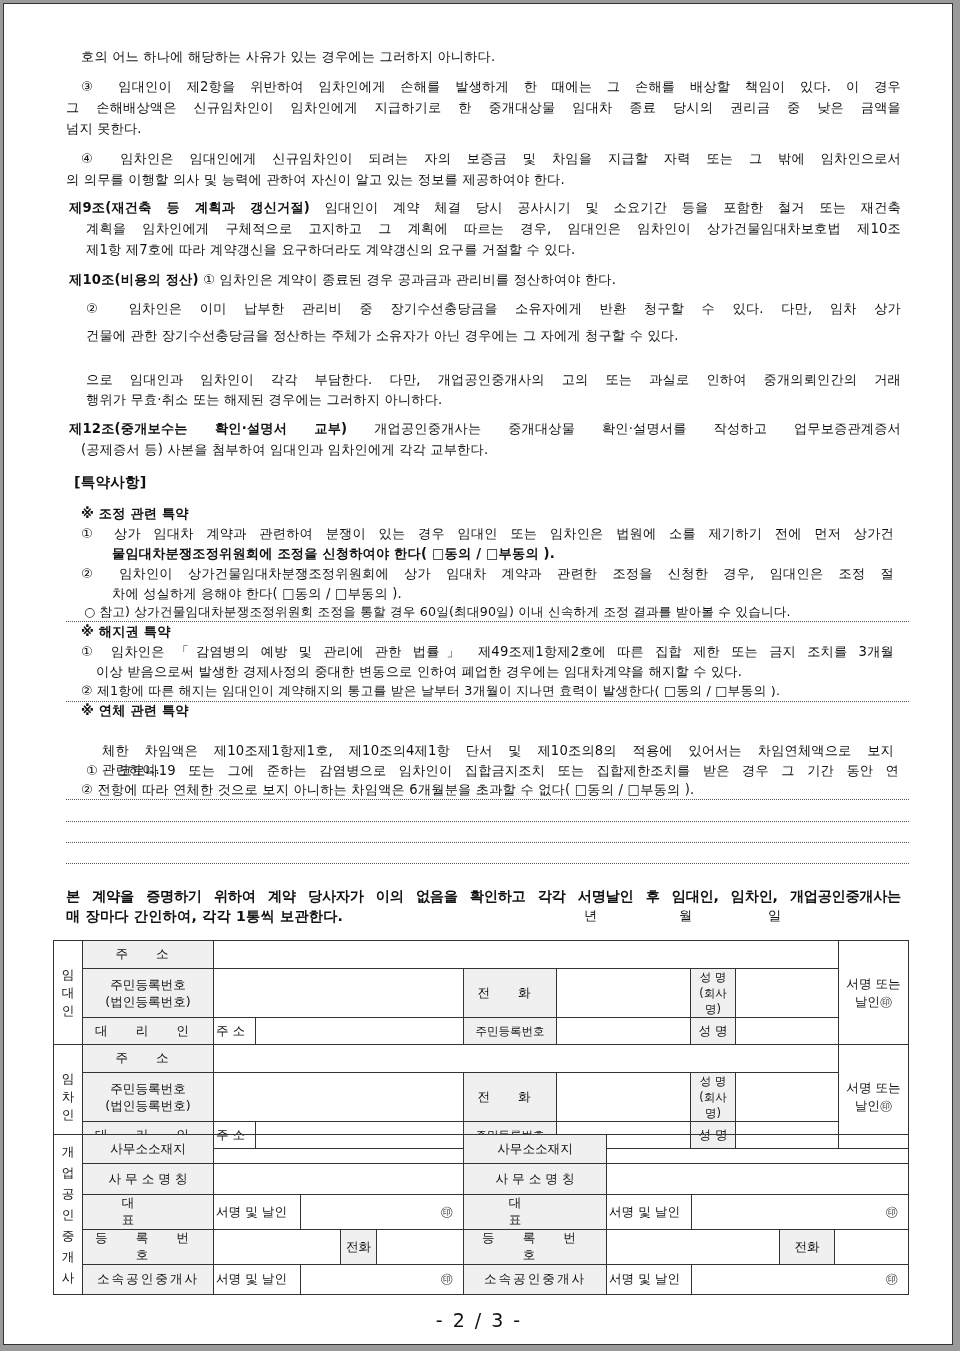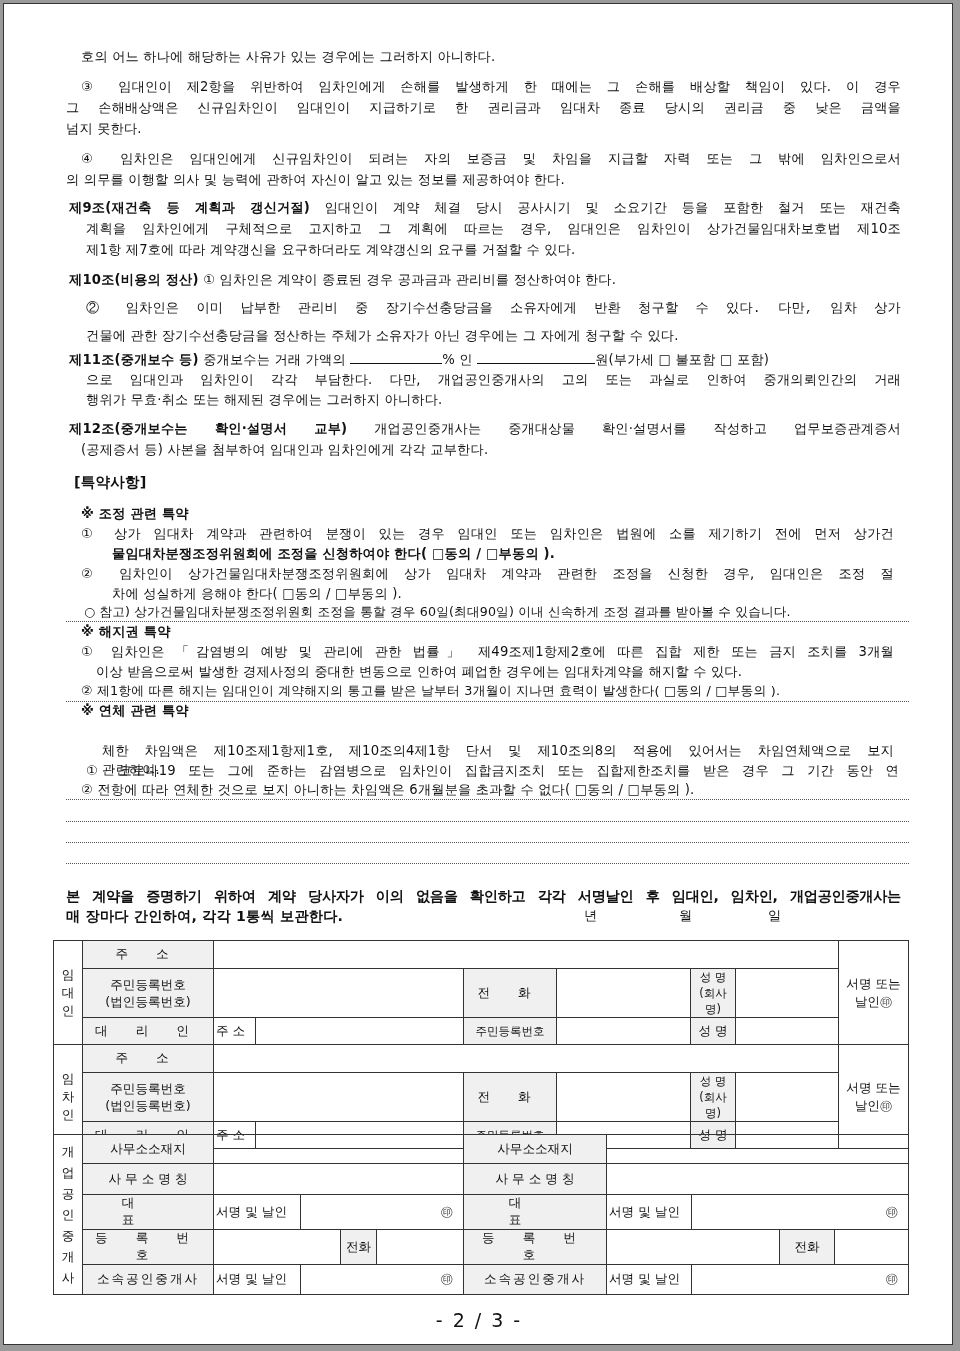--- a/index.html
+++ b/index.html
@@ -22,45 +22,39 @@
   .sp { letter-spacing:12px; }
   .footer { position:absolute; top:1305px; left:0; width:950px; text-align:center; font-size:19px; letter-spacing:2px; }
 </style>
 </head>
 <body>
 
 <div class="page">
 
   <div class="abs" style="left:77px; top:43px;">호의 어느 하나에 해당하는 사유가 있는 경우에는 그러하지 아니하다.</div>
   <div class="abs just" style="left:77px; top:73px; width:820px;">③ 임대인이 제2항을 위반하여 임차인에게 손해를 발생하게 한 때에는 그 손해를 배상할 책임이 있다. 이 경우</div>
-  <div class="abs just" style="left:62px; top:94px; width:835px;">그 손해배상액은 신규임차인이 임대인이 지급하기로 한 권리금과 임대차 종료 당시의 권리금 중 낮은 금액을</div>
+  <div class="abs just" style="left:62px; top:94px; width:835px;">그 손해배상액은 신규임차인이 임차인에게 지급하기로 한 중개대상물 임대차 종료 당시의 권리금 중 낮은 금액을</div>
   <div class="abs" style="left:62px; top:115px;">넘지 못한다.</div>
   <div class="abs just" style="left:77px; top:145px; width:820px;">④ 임차인은 임대인에게 신규임차인이 되려는 자의 보증금 및 차임을 지급할 자력 또는 그 밖에 임차인으로서</div>
   <div class="abs" style="left:62px; top:166px;">의 의무를 이행할 의사 및 능력에 관하여 자신이 알고 있는 정보를 제공하여야 한다.</div>
 
   <div class="abs just" style="left:65px; top:194px; width:832px;">
     <span class="b">제9조(재건축 등 계획과 갱신거절)</span>
     <span>임대인이 계약 체결 당시 공사시기 및 소요기간 등을 포함한 철거 또는 재건축</span>
   </div>
   <div class="abs just" style="left:82px; top:215px; width:815px;">계획을 임차인에게 구체적으로 고지하고 그 계획에 따르는 경우, 임대인은 임차인이 상가건물임대차보호법 제10조</div>
   <div class="abs" style="left:82px; top:236px;">제1항 제7호에 따라 계약갱신을 요구하더라도 계약갱신의 요구를 거절할 수 있다.</div>
 
   <div class="abs" style="left:65px; top:266px;">
     <span class="b">제10조(비용의 정산)</span>
     <span>① 임차인은 계약이 종료된 경우 공과금과 관리비를 정산하여야 한다.</span>
   </div>
-  <div class="abs just" style="left:82px; top:295px; width:815px;font-family:Liberation Mono, monospace;">② 임차인은 이미 납부한 관리비 중 장기수선충당금을 소유자에게 반환 청구할 수 있다. 다만, 임차 상가</div>
+  <div class="abs just" style="left:82px; top:295px; width:815px;">② 임차인은 이미 납부한 관리비 중 장기수선충당금을 소유자에게 반환 청구할 수 있다. 다만, 임차 상가</div>
   <div class="abs" style="left:82px; top:316px;margin-top:6px;">건물에 관한 장기수선충당금을 정산하는 주체가 소유자가 아닌 경우에는 그 자에게 청구할 수 있다.</div>
 
-  <div class="abs" style="left:65px; top:345px;">
-    <span class="b">제11조(중개보수 등)</span>
-    <span>중개보수는 거래 가액의</span>
-    <span class="blank" style="width:92px;"></span><span>% 인</span>
-    <span class="blank" style="width:118px;"></span><span>원(부가세 □ 불포함  □ 포함)</span>
-  </div>
   <div class="abs just" style="left:82px; top:366px; width:815px;">으로 임대인과 임차인이 각각 부담한다. 다만, 개업공인중개사의 고의 또는 과실로 인하여 중개의뢰인간의 거래</div>
   <div class="abs" style="left:82px; top:386px;">행위가 무효·취소 또는 해제된 경우에는 그러하지 아니하다.</div>
 
   <div class="abs just" style="left:65px; top:415px; width:832px;">
     <span class="b">제12조(중개보수는 확인·설명서 교부)</span>
     <span>개업공인중개사는 중개대상물 확인·설명서를 작성하고 업무보증관계증서</span>
   </div>
   <div class="abs" style="left:77px; top:436px;">(공제증서 등) 사본을 첨부하여 임대인과 임차인에게 각각 교부한다.</div>
 
   <div class="abs b" style="left:70px; top:468px; font-size:14.5px;">[특약사항]</div>

